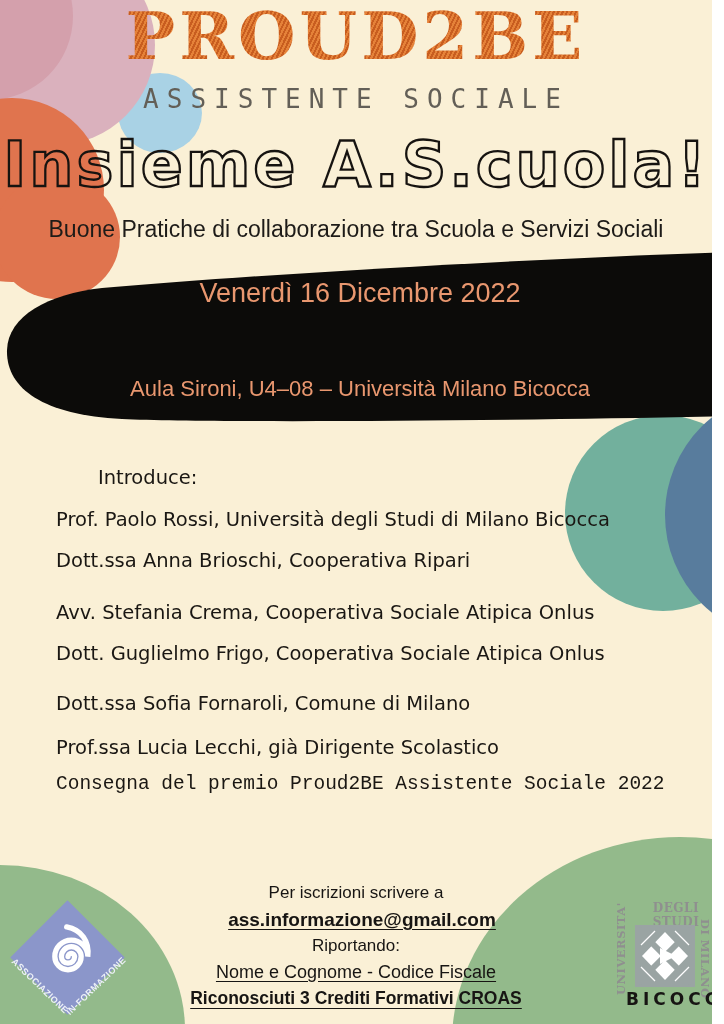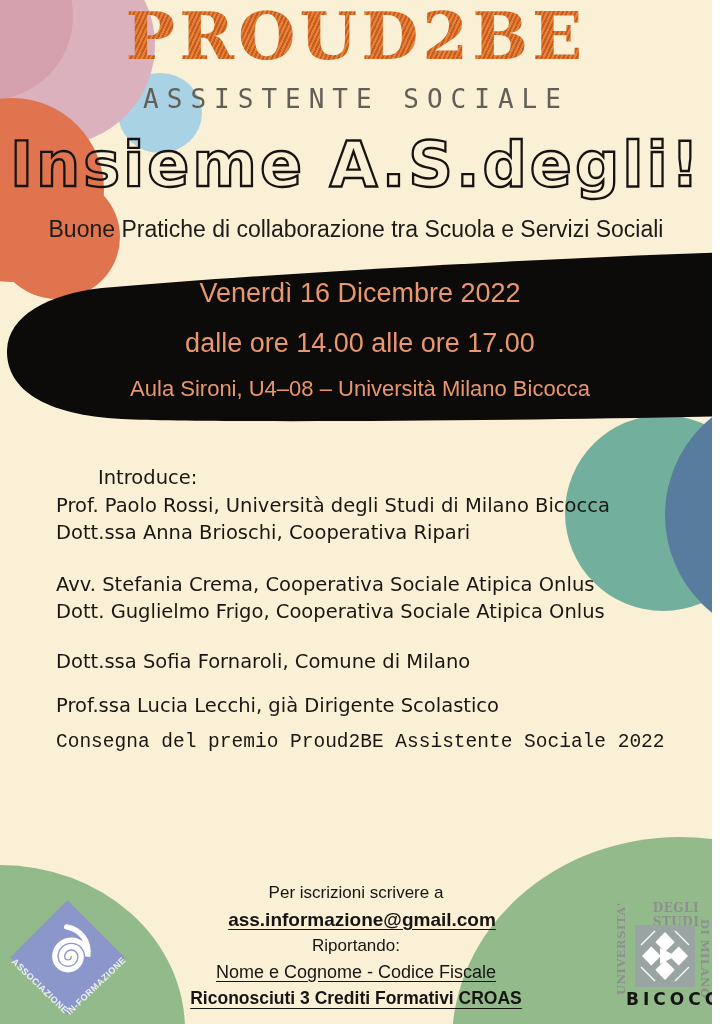--- a/index.html
+++ b/index.html
@@ -43,21 +43,21 @@
   .banner-blob{position:absolute;left:-10px;top:246px;width:744px;height:180px;z-index:2;}
   .banner-line{position:absolute;left:0;right:0;text-align:center;z-index:3;
     color:#e9976f;font-family:Liberation Sans, sans-serif;padding-left:8px;}
   .ev-date{top:278px;font-size:27px;}
   .ev-time{top:328px;font-size:27px;}
   .ev-loc{top:376px;font-size:22px;}
 
   
   .program{position:absolute;left:56px;top:462px;right:30px;z-index:3;
     font-family:"DejaVu Sans",sans-serif;font-size:19.5px;color:#1a1713;}
-  .p-line{line-height:27.5px;}
+  .p-line{line-height:27.5px;margin-top:14px;}
   .m2{margin-top:2px;margin-left:42px;} .m32{margin-top:32px;} .m24{margin-top:24px;}
   .m22{margin-top:22px;} .m17{margin-top:17px;} .m18{margin-top:9px;font-family:Liberation Mono, monospace;}
 
   
   .footer{position:absolute;left:0;right:0;top:880px;text-align:center;z-index:3;color:#171513;}
   .f-intro{font-size:17px;line-height:26px;}
   .f-email{font-size:19px;line-height:27px;font-weight:bold;
     text-decoration:underline;text-underline-offset:3px;padding-left:12px;}
   .f-rep{font-size:17px;line-height:26px;}
   .f-fields{font-size:18px;line-height:26px;text-decoration:underline;text-underline-offset:3px;}
@@ -98,29 +98,28 @@
   <div class="blob dark-pink-circle"></div>
   <div class="blob orange-circle-lg"></div>
   <div class="blob orange-circle-sm"></div>
   <div class="blob teal-circle"></div>
   <div class="blob slate-circle"></div>
   <div class="blob green-left"></div>
   <div class="blob green-right"></div>
 
   <div class="hdr brand">PROUD2BE</div>
   <div class="hdr tagline">ASSISTENTE SOCIALE</div>
-  <div class="hdr title">Insieme A.S.degli!</div>
+  <div class="hdr title">Insieme A.S.cuola!</div>
   <div class="hdr subtitle">Buone Pratiche di collaborazione tra Scuola e Servizi Sociali</div>
 
   <svg class="banner-blob" viewBox="0 0 744 180" xmlns="http://www.w3.org/2000/svg" aria-hidden="true">
     <path d="M 112 42 C 300 26, 560 12, 744 6 L 744 170 C 520 175, 225 177, 132 173
              C 52 169, 16 142, 17 104 C 18 70, 58 48, 112 42 Z" fill="#0c0b09"></path>
   </svg>
   <div class="banner-line ev-date">Venerdì 16 Dicembre 2022</div>
-  <div class="banner-line ev-time">dalle ore 14.00 alle ore 17.00</div>
   <div class="banner-line ev-loc">Aula Sironi, U4–08 – Università Milano Bicocca</div>
 
   <div class="program">
     <div class="p-line m2">Introduce:</div>
     <div class="p-line">Prof. Paolo Rossi, Università degli Studi di Milano Bicocca</div>
     <div class="p-line">Dott.ssa Anna Brioschi, Cooperativa Ripari</div>
     <div class="p-line m24">Avv. Stefania Crema, Cooperativa Sociale Atipica Onlus</div>
     <div class="p-line">Dott. Guglielmo Frigo, Cooperativa Sociale Atipica Onlus</div>
     <div class="p-line m22">Dott.ssa Sofia Fornaroli, Comune di Milano</div>
     <div class="p-line m17">Prof.ssa Lucia Lecchi, già Dirigente Scolastico</div>

